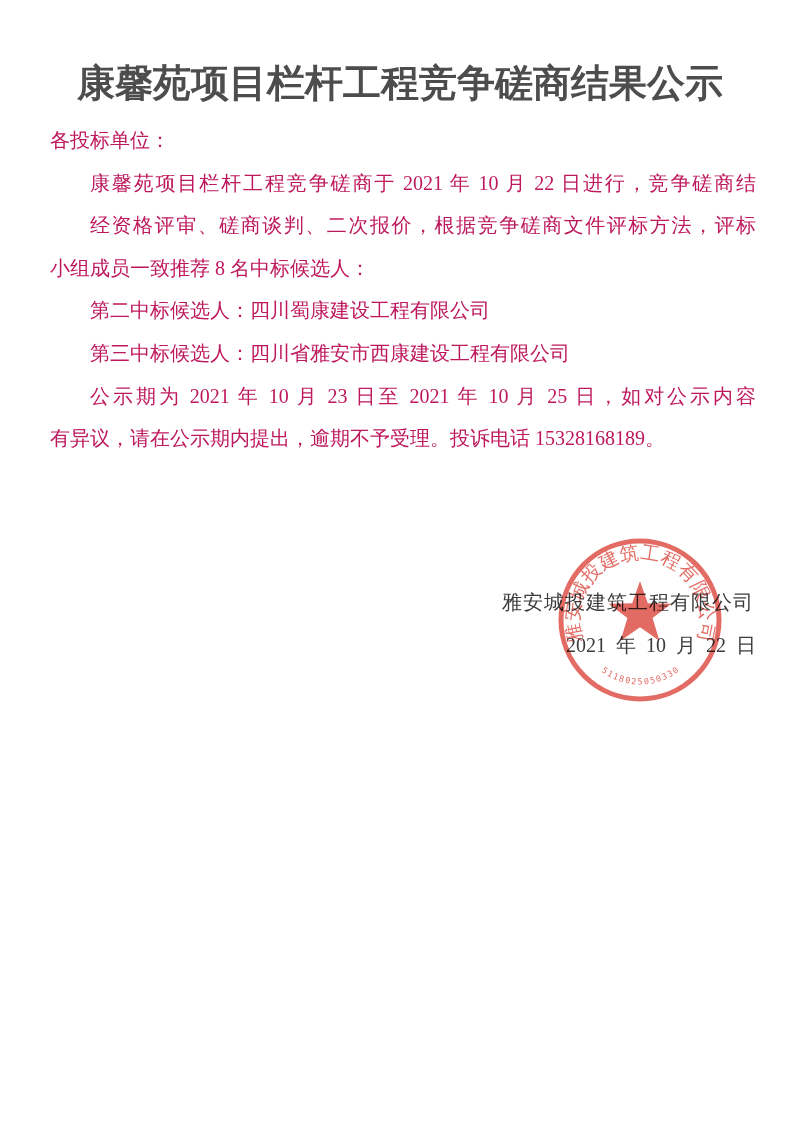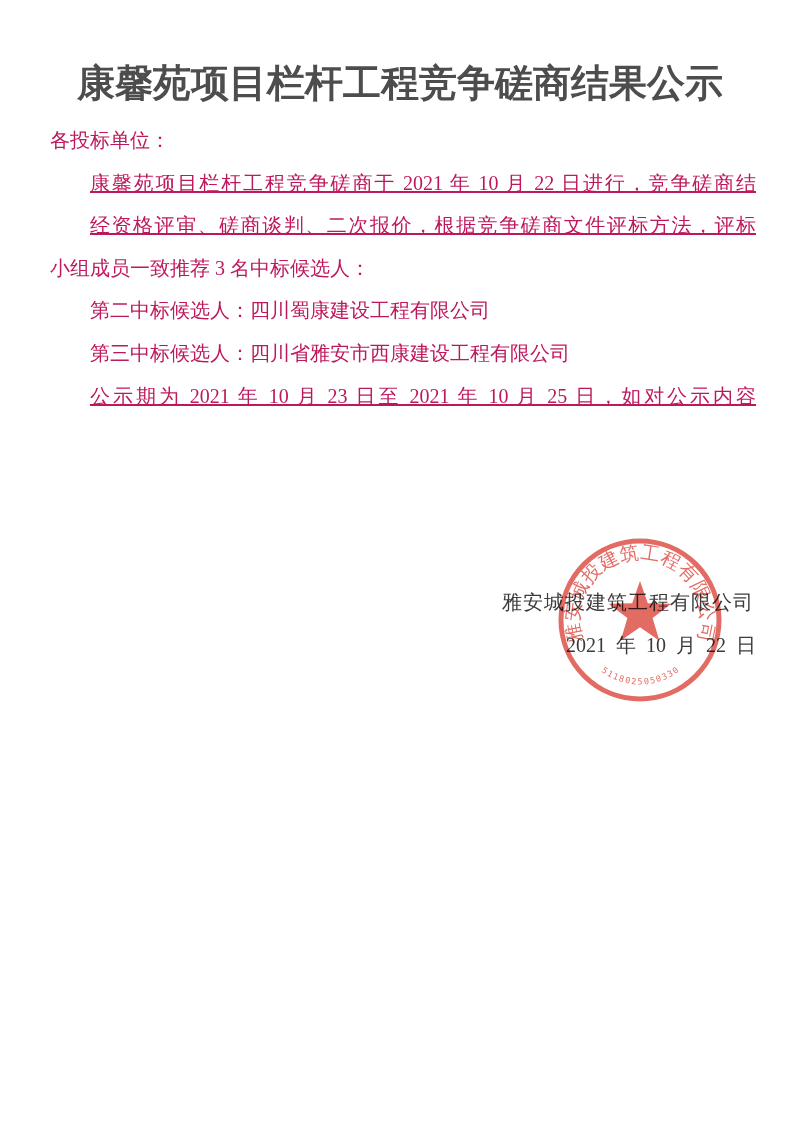--- a/index.html
+++ b/index.html
@@ -25,21 +25,20 @@
     left: 50px; top: 119px; width: 706px;
     font-size: 20px;
     line-height: 42.6px;
     color: #be185d;
   }
   .line { white-space: pre-wrap; }
   .indent { text-indent: 40px; }
   .fill {
     text-align: justify;
     text-align-last: justify;
-    text-decoration: underline;
   }
   .signature {
     position: absolute;
     right: 44px; top: 581px;
     text-align: right;
     font-size: 20px;
     line-height: 42.6px;
     color: #3b3b3b;
   }
   .sig-company { letter-spacing: 1px; padding-right: 2px; }
@@ -53,24 +52,25 @@
 </style>
 </head>
 <body>
 
 <h1 class="page-title">康馨苑项目栏杆工程竞争磋商结果公示</h1>
 
 <div class="body-text">
   <div class="line">各投标单位：</div>
   <div class="line indent fill">康馨苑项目栏杆工程竞争磋商于 2021 年 10 月 22 日进行，竞争磋商结</div>
   <div class="line indent fill">经资格评审、磋商谈判、二次报价，根据竞争磋商文件评标方法，评标</div>
-  <div class="line">小组成员一致推荐 3 名中标候选人：</div>
+  <div class="line">小组成员一致推荐 8 名中标候选人：</div>
   <div class="line indent">第二中标候选人：四川蜀康建设工程有限公司</div>
   <div class="line indent">第三中标候选人：四川省雅安市西康建设工程有限公司</div>
   <div class="line indent fill">公示期为 2021 年 10 月 23 日至 2021 年 10 月 25 日，如对公示内容</div>
+  <div class="line">有异议，请在公示期内提出，逾期不予受理。投诉电话 15328168189。</div>
 </div>
 
 <div class="signature">
   <div class="sig-company">雅安城投建筑工程有限公司</div>
   <div class="sig-date">2021 年 10 月 22 日</div>
 </div>
 
 <svg class="stamp" width="172" height="172" viewBox="0 0 172 172" xmlns="http://www.w3.org/2000/svg">
   <defs>
     <path id="ringPath" d="M 28.7 106.9 A 61 61 0 1 1 143.3 106.9"></path>

